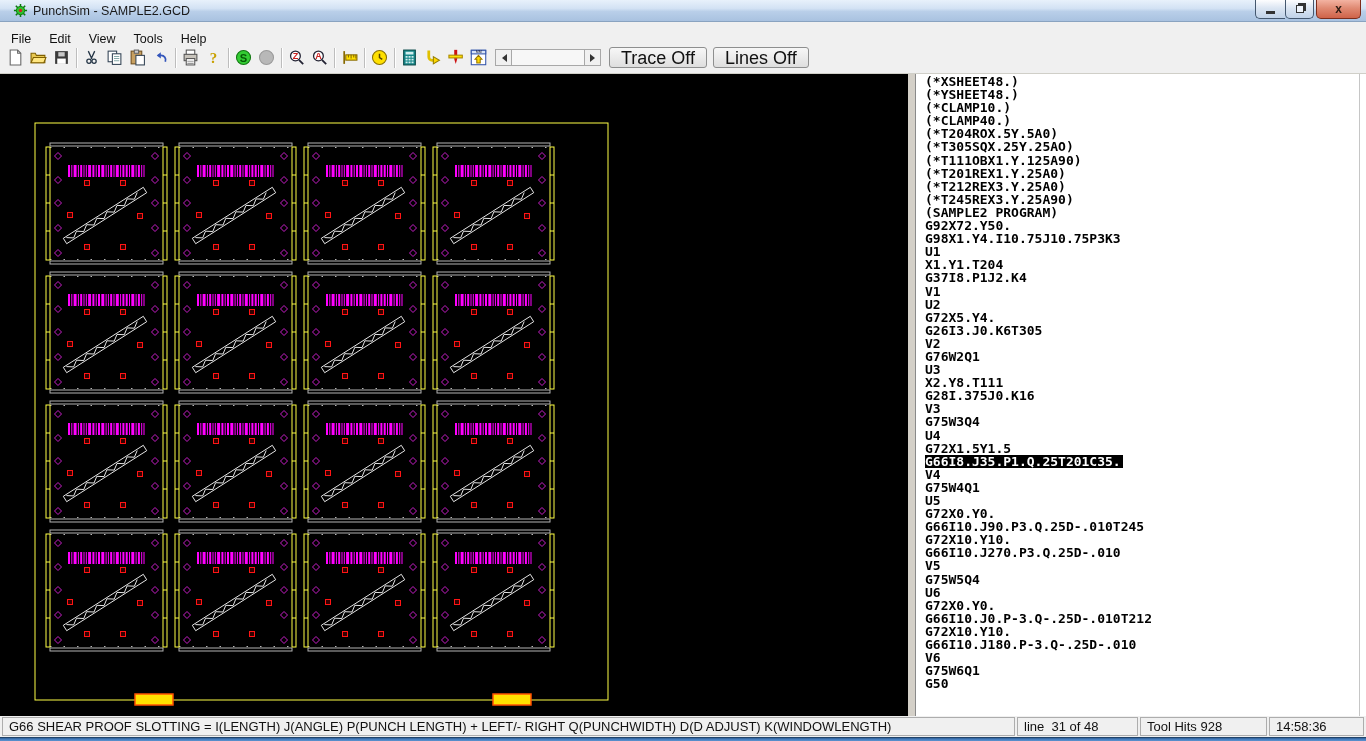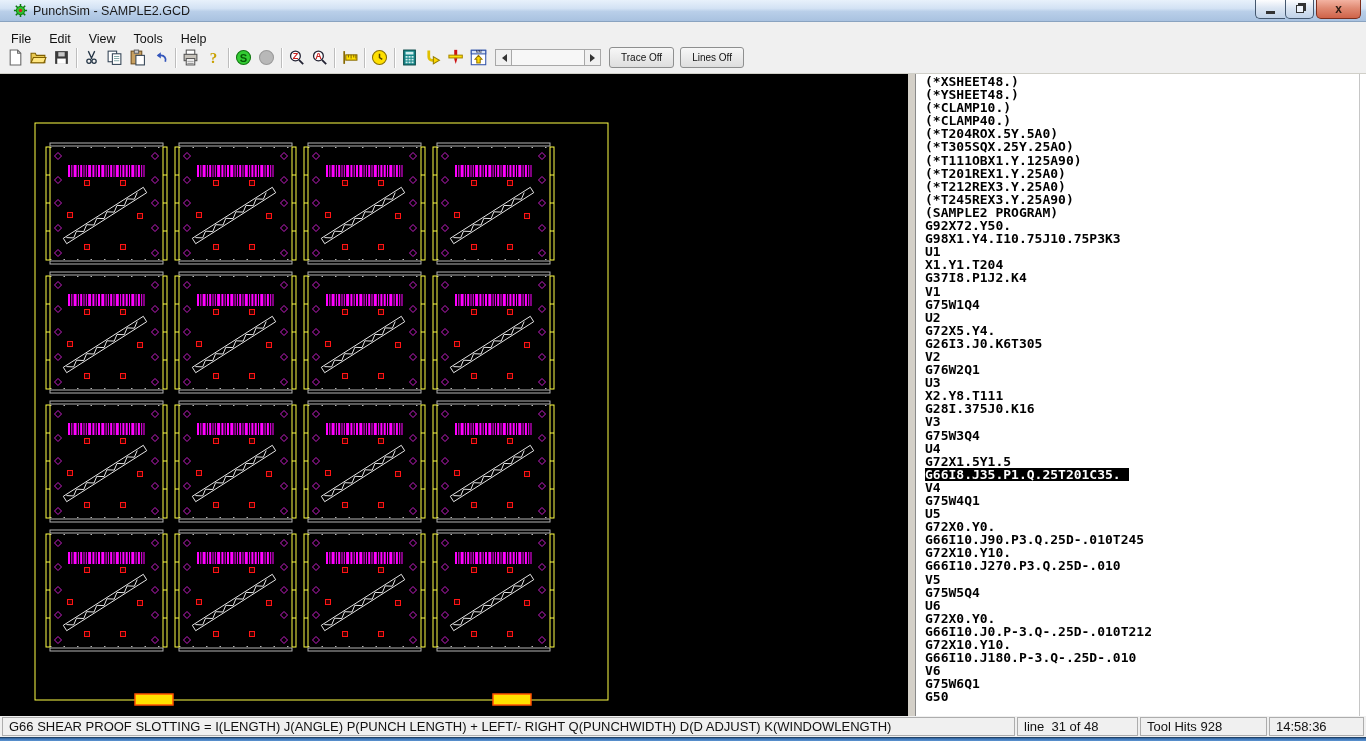--- a/index.html
+++ b/index.html
@@ -33,33 +33,33 @@
     padding-left:4px; border-bottom:1px solid #d0cfc8; }
   .tb-btn{ width:23px; height:23px; display:flex; align-items:center; justify-content:center;
     border:1px solid transparent; background:transparent; }
   .tb-sep{ width:1px; height:20px; background:#bdbdbd; margin:0 3px; box-shadow:1px 0 0 #fff;}
   .tb-scroll{ display:flex; height:17px; margin-left:5px; }
   .tb-scroll .arrow{ width:17px; height:17px; background:#f0f0f0; border:1px solid #a8a8a8;
     display:flex; align-items:center; justify-content:center; }
   .tb-scroll .track{ width:72px; height:17px; background:#f7f7f7; border-top:1px solid #a8a8a8; border-bottom:1px solid #a8a8a8;}
   .tri-l{ width:0; height:0; border:4px solid transparent; border-right:5px solid #333; margin-left:-3px;}
   .tri-r{ width:0; height:0; border:4px solid transparent; border-left:5px solid #333; margin-right:-3px;}
-  .tb-textbtn{ height:21px; margin-left:8px; padding:0 11px; font-size:10px; color:#111;
+  .tb-textbtn{ height:21px; margin-left:8px; padding:0 11px; font-size:18px; color:#111;
     border:1px solid #8e8f8f; border-radius:3px;
     background:linear-gradient(180deg,#f7f7f7,#ececec 45%,#dedede); }
 
   
   .main{ height:642px; display:flex; background:#000; }
   .canvas{ width:908px; height:642px; background:#000; position:relative; flex:none;}
   .divider{ width:8px; background:#d4d0c8; border-right:1px solid #8a8a8a; flex:none;}
   .gpanel{ flex:1; background:#ffffff; padding:1px 0 0 9px; position:relative; overflow:hidden;}
   .gline{ height:13.1px; line-height:13.1px; font-family:"DejaVu Sans Mono", monospace;
     font-size:13px; color:#000; white-space:pre;font-weight:bold; }
   .gline span{ display:inline-block; height:13.1px;}
-  .gline span.hl{ background:#000; color:#fff; padding-right:8px;}
+  .gline span.hl{ background:#000; color:#fff; padding-right:2px;}
   .gpanel-edge{ position:absolute; right:6px; top:0; bottom:0; width:1px; background:#c6c6c6;}
 
   
   .statusbar{ height:21px; background:#f0f0f0; display:flex; gap:2px; padding:1px 2px 0 2px;}
   .scell{ height:19px; border:1px solid #adadad; background:#f0f0f0; display:flex;
     align-items:center; padding:0 6px; font-size:13px; color:#111; white-space:pre; overflow:hidden;}
   .scell.msg{ flex:1;}
   .scell.lineinfo{ width:121px; flex:none;}
   .scell.hits{ width:127px; flex:none;}
   .scell.time{ width:95px; flex:none;}
@@ -1209,21 +1209,20 @@
       <div class="gline"><span>(*T201REX1.Y.25A0)</span></div>
       <div class="gline"><span>(*T212REX3.Y.25A0)</span></div>
       <div class="gline"><span>(*T245REX3.Y.25A90)</span></div>
       <div class="gline"><span>(SAMPLE2 PROGRAM)</span></div>
       <div class="gline"><span>G92X72.Y50.</span></div>
       <div class="gline"><span>G98X1.Y4.I10.75J10.75P3K3</span></div>
       <div class="gline"><span>U1</span></div>
       <div class="gline"><span>X1.Y1.T204</span></div>
       <div class="gline"><span>G37I8.P1J2.K4</span></div>
       <div class="gline"><span>V1</span></div>
-      <div class="gline"><span>G75W1Q4</span></div>
       <div class="gline"><span>U2</span></div>
       <div class="gline"><span>G72X5.Y4.</span></div>
       <div class="gline"><span>G26I3.J0.K6T305</span></div>
       <div class="gline"><span>V2</span></div>
       <div class="gline"><span>G76W2Q1</span></div>
       <div class="gline"><span>U3</span></div>
       <div class="gline"><span>X2.Y8.T111</span></div>
       <div class="gline"><span>G28I.375J0.K16</span></div>
       <div class="gline"><span>V3</span></div>
       <div class="gline"><span>G75W3Q4</span></div>

